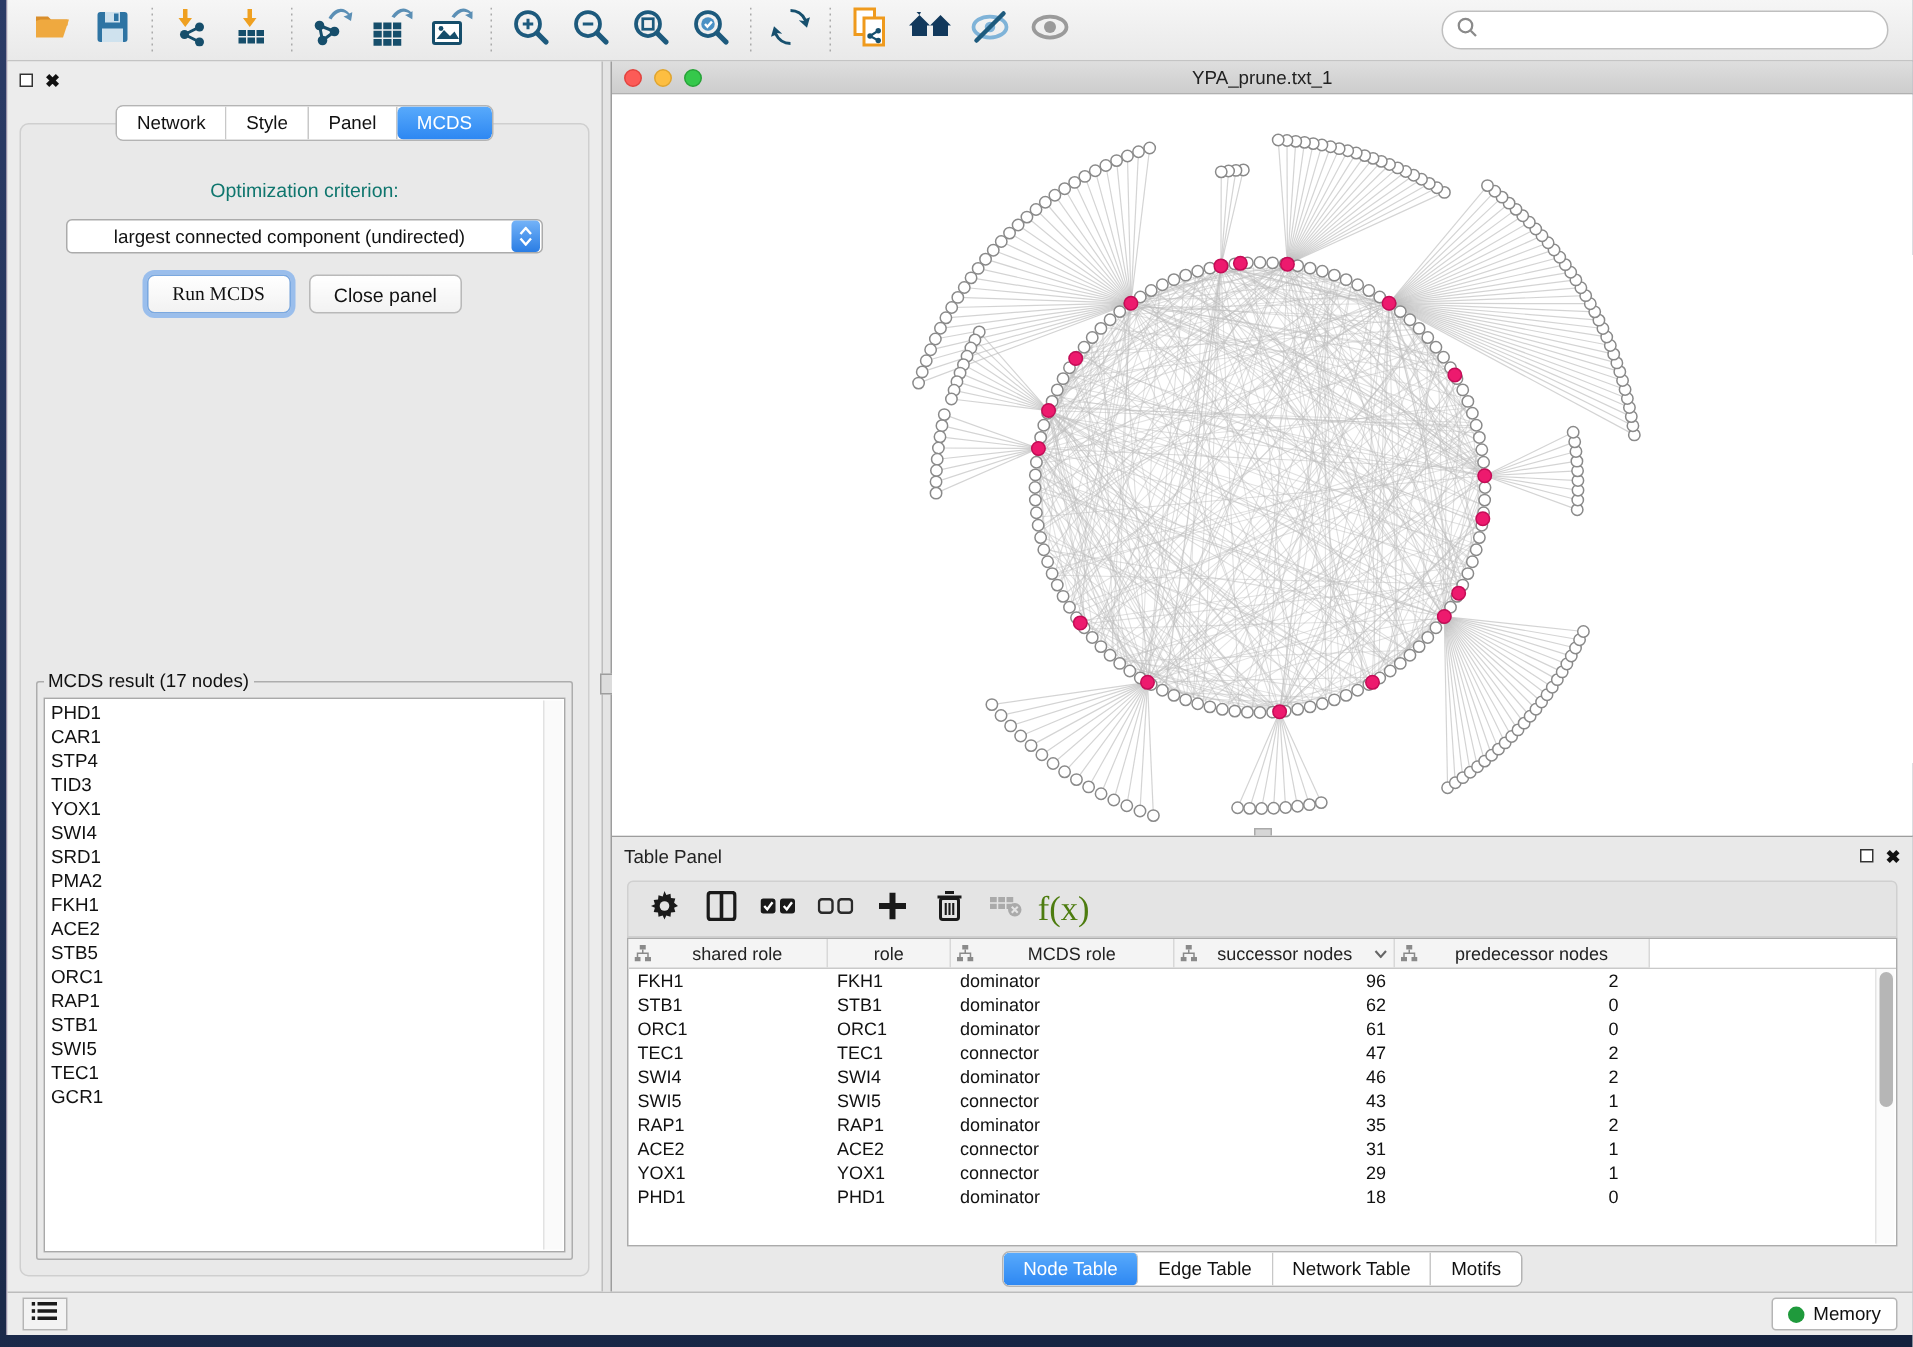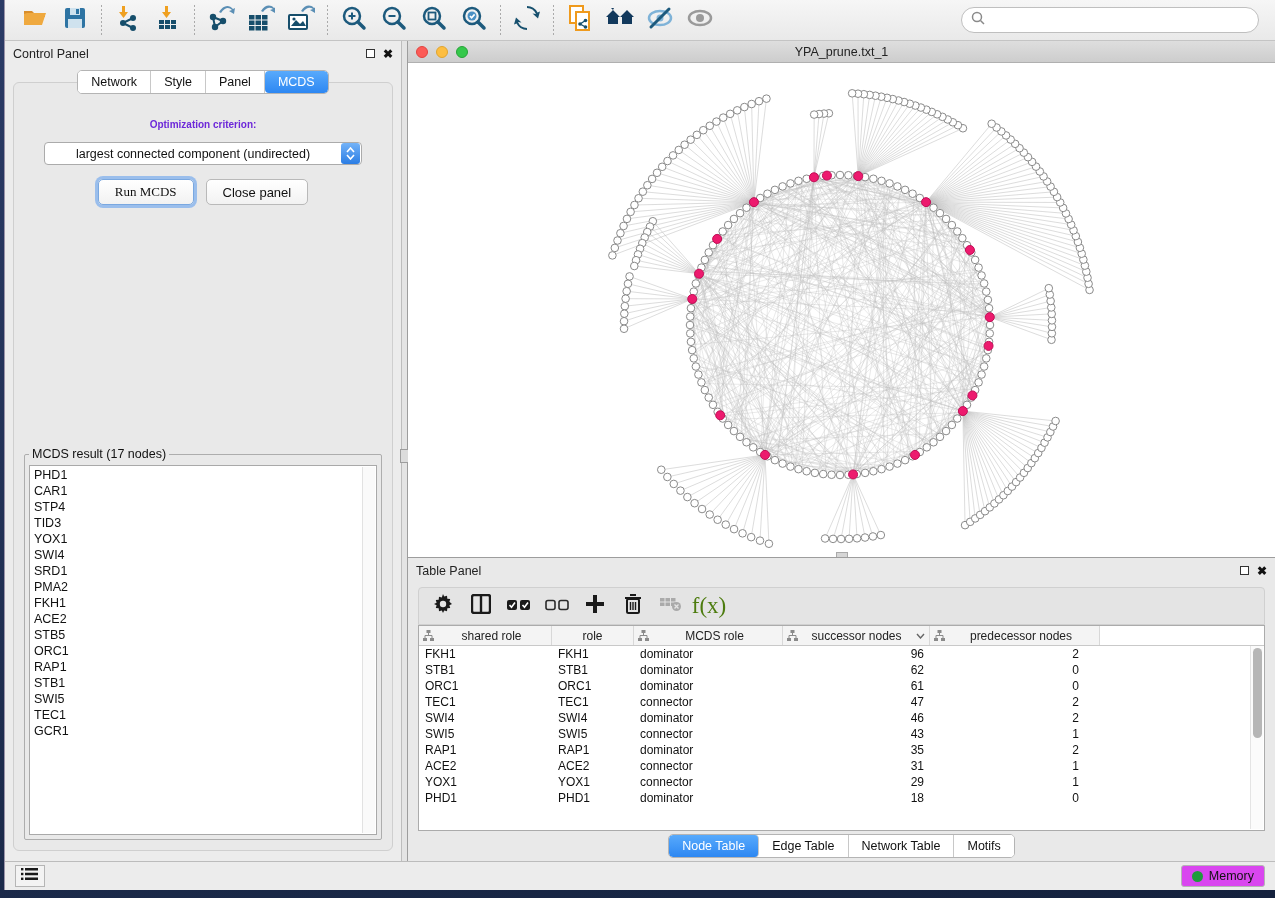--- a/index.html
+++ b/index.html
@@ -27,21 +27,21 @@
   .wc { display:flex; gap:8px; align-items:center; }
   .wc .float { width:9px; height:9px; border:1.5px solid #333; background:#fff; }
   .wc .close { font-size:12px; font-weight:bold; color:#111; line-height:1; }
   .cp-tabsrow { display:flex; justify-content:center; margin-top:4px; position:relative; z-index:2; }
   .seg { display:flex; border:1px solid #b4b4b4; border-radius:5px; background:#fff; overflow:hidden; }
   .seg .tab { padding:4px 13px; font-size:12.5px; color:#111; border-right:1px solid #c8c8c8; background:#fff; }
   .seg .tab:last-child { border-right:none; }
   .seg .tab.active { background:linear-gradient(#58aafc,#2d87f2); color:#fff; border-radius:4px; margin:0; }
   .cp-body { flex:1; margin:-12px 8px 10px 8px; padding-top:12px; background:#e9e9e9; border:1px solid #cfcfcf; border-radius:6px; display:flex; flex-direction:column; min-height:0; }
   .cp-tabcontent { height:352px; flex:0 0 auto; padding-top:24px; text-align:center; }
-  .opt-label { font-size:10px; color:#6d28d9; margin-bottom:12px;font-weight:bold; }
+  .opt-label { font-size:13px; color:#0f766e; margin-bottom:12px; }
   .combo { width:318px; height:23px; margin:0 auto 14px auto; border:1px solid #ababab; border-radius:4px; background:#fff; display:flex; align-items:center; }
   .combo .val { flex:1; font-size:12.5px; text-align:center; color:#111; white-space:nowrap; overflow:hidden; }
   .combo .step { width:19px; height:21px; border-radius:3px; margin-right:1px; background:linear-gradient(#74b3f8,#2a7de4); display:flex; flex-direction:column; align-items:center; justify-content:center; gap:1px; }
   .combo .step svg { display:block; }
   .btnrow { display:flex; justify-content:center; gap:12px; }
   .pushbtn { font-size:13px; padding:4px 16px; background:linear-gradient(#ffffff,#f2f2f2); border:1px solid #b9b9b9; border-radius:5px; color:#111; }
   .pushbtn.focusring { box-shadow:0 0 0 3px rgba(112,167,238,.65); border-color:#7aa8e0;font-family:Liberation Serif, serif; }
   fieldset.mcds { flex:1; margin:0 10px 10px 10px; border:1px solid #adadad; border-radius:2px; padding:4px; display:flex; min-height:0; }
   fieldset.mcds legend { font-size:12.5px; padding:0 3px; color:#111; }
   .result-list { flex:1; background:#fff; border:1px solid #a9a9a9; position:relative; overflow:hidden; font-size:12.5px; }
@@ -78,21 +78,21 @@
   .td { font-size:12px; color:#111; padding:0 6px; line-height:16px; white-space:nowrap; }
   .td.num { text-align:right; }
   .tscroll { position:absolute; top:20px; right:1px; bottom:1px; width:13px; background:#fbfbfb; border-left:1px solid #e4e4e4; }
   .tscroll .thumb { position:absolute; top:2px; left:2px; width:9px; height:90px; background:#b6b6b6; border-radius:5px; }
   .tp-tabs { height:30px; display:flex; justify-content:center; align-items:center; flex:0 0 auto; }
 
   
   .statusbar { height:29px; background:#ececec; border-top:1px solid #bcbcbc; display:flex; align-items:center; padding:0 10px; flex:0 0 auto; }
   .sb-left { width:30px; height:22px; border:1px solid #b5b5b5; background:#f3f3f3; display:flex; align-items:center; justify-content:center; }
   .sb-spacer { flex:1; }
-  .memorybtn { display:flex; align-items:center; gap:6px; border:1px solid #b5b5b5; background:#d946ef; border-radius:3px; padding:3px 10px; font-size:12.5px; color:#111;justify-content:center; }
+  .memorybtn { display:flex; align-items:center; gap:6px; border:1px solid #b5b5b5; background:#ffffff; border-radius:3px; padding:3px 10px; font-size:12.5px; color:#111;justify-content:center; }
   .memdot { width:11px; height:11px; border-radius:50%; background:#1f9a3c; }
 </style>
 </head>
 <body>
 
 <div class="desktop">
 <div class="app">
 
   <div class="toolbar">
     <div class="tb-btn">
@@ -241,21 +241,20 @@
               <path d="M9.5 9.5l3.5 3.5" stroke="#8a8a8a" stroke-width="1.5"></path>
             </svg></span>
       <input placeholder="" style="">
     </div>
   </div>
 
   <div class="main">
 
     <div class="cpanel">
       <div class="panel-head">
-        <span class="ttl">Control Panel</span>
         <span class="wc">
           <span class="float"></span>
           <span class="close">✖</span>
         </span>
       </div>
       <div class="cp-tabsrow">
         <div class="seg">
           <div class="tab">Network</div>
           <div class="tab">Style</div>
           <div class="tab">Panel</div>

